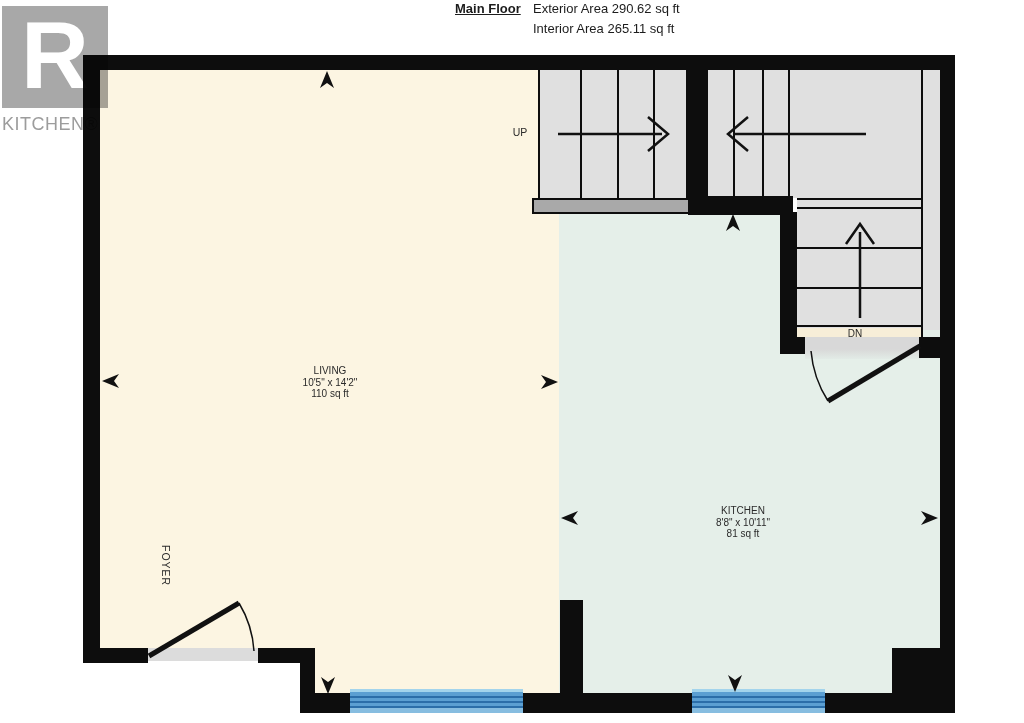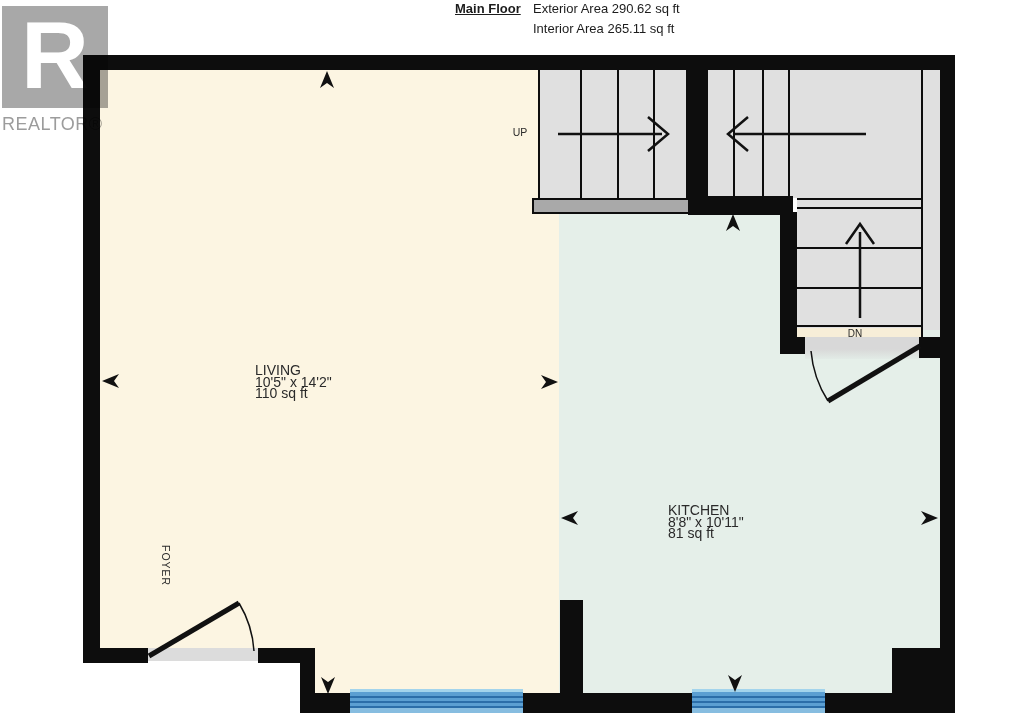--- a/index.html
+++ b/index.html
@@ -9,21 +9,21 @@
   }
   .abs{position:absolute;}
   .wall{position:absolute;background:var(--wall,#0d0d0d);}
   .floor-living{position:absolute;background:var(--living-floor,#fcf5e2);}
   .floor-kitchen{position:absolute;background:var(--kitchen-floor,#e5efe9);}
   .stair{position:absolute;background:var(--stair-tread,#e0e0e0);}
   .tread-v{position:absolute;top:0;bottom:0;width:2px;background:var(--wall,#0d0d0d);}
   .tread-h{position:absolute;left:0;right:0;height:2px;background:var(--wall,#0d0d0d);}
   .hdr{position:absolute;font-size:13px;white-space:nowrap;}
   .hdr.b{font-weight:bold;text-decoration:underline;}
-  .room-label{position:absolute;text-align:left;font-size:14px;line-height:11.5px;color:#2a2a2a;white-space:nowrap;}
+  .room-label{position:absolute;text-align:center;font-size:10px;line-height:11.5px;color:#2a2a2a;white-space:nowrap;}
   .small-label{position:absolute;font-size:10.5px;color:#2a2a2a;text-align:center;white-space:nowrap;}
   .foyer-label{
     position:absolute;font-size:10.5px;color:#2a2a2a;letter-spacing:1px;
     writing-mode:vertical-rl;white-space:nowrap;
   }
   .window{
     position:absolute;height:24px;
     background:linear-gradient(180deg,
       #a3d4ec 0%, #a3d4ec 12%,
       var(--window-blue,#5b9fd2) 12%, var(--window-blue,#5b9fd2) 28%,
@@ -151,16 +151,16 @@
     <div>81 sq ft</div>
   </div>
   <div class="foyer-label" style="left:160px;top:545px;">FOYER</div>
   <div class="small-label" style="left:506px;top:126px;width:28px;">UP</div>
   <div class="small-label" style="left:840px;top:328px;width:30px;font-size:10px;">DN</div>
 
   <div class="logo">
     <div class="logo-box">
       <div class="logo-r">R</div>
     </div>
-    <div class="logo-text">REALTOR®</div>
+    <div class="logo-text">KITCHEN®</div>
   </div>
 
 </div>
 
 </body></html>

